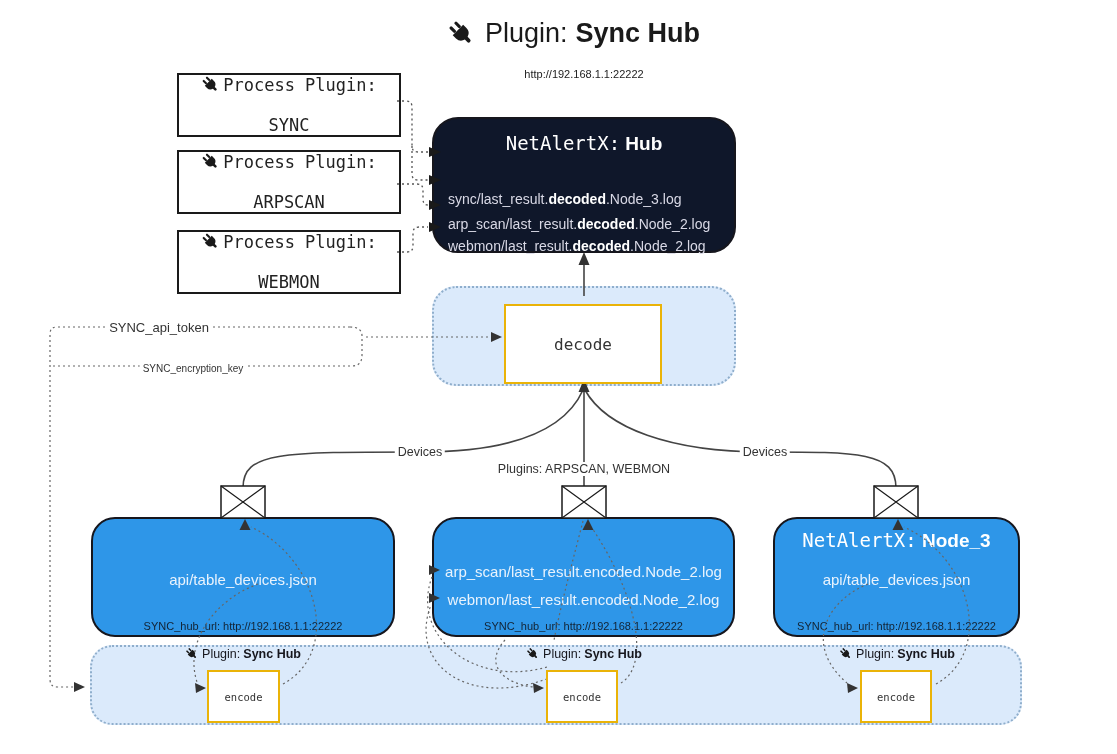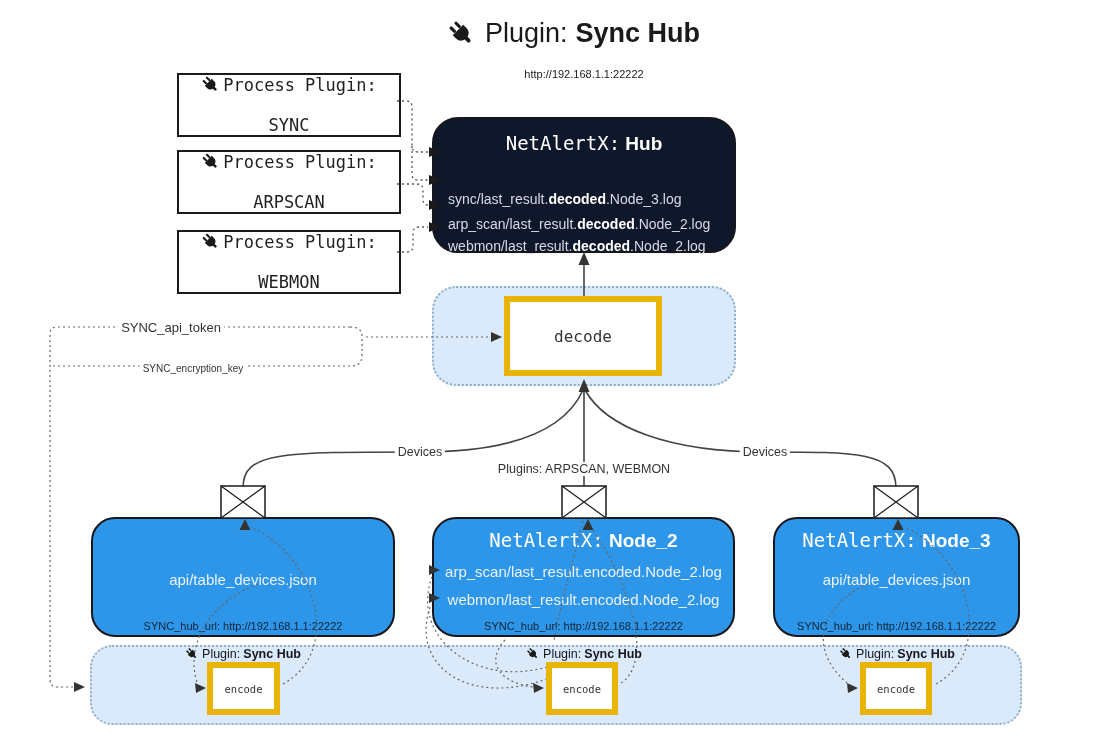--- a/index.html
+++ b/index.html
@@ -21,22 +21,22 @@
 
   
   .hub{left:432px;top:100px;width:304px;height:136px;background:#0f172a;border:2px solid #16161d;
        border-radius:26px;z-index:1;box-sizing:border-box;margin-top:17px;}
   .hub-title{left:0;right:0;top:13px;text-align:center;color:#fff;font-size:19px;}
   .hub-line{left:14px;font-size:14px;color:#d9d9e6;white-space:nowrap;}
   .hub-line b{color:#fff;}
 
   
   .panel{background:#DBEAFB;border:2px dotted #8FAECC;box-sizing:border-box;z-index:1;}
-  .wbox{background:#fff;border:6px solid #eab308;box-sizing:border-box;z-index:10;
-        display:flex;align-items:center;justify-content:center;color:#333;}
+  .wbox{background:#fff;border:2px solid #eab308;box-sizing:border-box;z-index:10;
+        display:flex;align-items:center;justify-content:center;color:#333;margin-top:8px;}
 
   
   .node{background:#2E96E8;border:2px solid #16161d;border-radius:24px;z-index:1;box-sizing:border-box;}
   .node-title{left:0;right:0;top:10px;text-align:center;color:#fff;font-size:19px;}
   .node-line{left:0;right:0;text-align:center;font-size:15px;color:#E9F3FD;white-space:nowrap;}
   .node-url{left:0;right:0;text-align:center;font-size:11px;color:#132334;}
   .tbold{font-weight:bold;font-family:"Liberation Sans",sans-serif;}
 
   
   .lbl{transform:translate(-50%,-50%);background:#fff;padding:0 3px;font-size:12.5px;
@@ -114,37 +114,33 @@
       <span>arp_scan/last_result.</span><b>decoded</b><span>.Node_2.log</span>
     </div>
     <div class="abs hub-line" style="top:119px;">
       <span>webmon/last_result.</span><b>decoded</b><span>.Node_2.log</span>
     </div>
   </div>
 
   <div class="abs panel" style="left:432px;top:286px;width:304px;height:100px;border-radius:24px;"></div>
   <div class="abs wbox mono" style="left:504px;top:296px;width:158px;height:80px;font-size:16px;">decode</div>
 
-  <div class="abs lbl" style="left:171px;top:327px;font-size:13px;">SYNC_api_token</div>
+  <div class="abs lbl" style="left:159px;top:327px;font-size:13px;">SYNC_api_token</div>
   <div class="abs lbl" style="left:145px;top:368px;font-size:10px;margin-left:48px;">SYNC_encryption_key</div>
 
   <div class="abs lbl" style="left:420px;top:452px;">Devices</div>
   <div class="abs lbl" style="left:584px;top:469px;">Plugins: ARPSCAN, WEBMON</div>
   <div class="abs lbl" style="left:765px;top:452px;">Devices</div>
 
   <div class="abs node" style="left:91px;top:517px;width:304px;height:120px;">
     <div class="abs node-line" style="top:52px;">api/table_devices.json</div>
     <div class="abs node-url" style="top:101px;">SYNC_hub_url: http://192.168.1.1:22222</div>
   </div>
 
   <div class="abs node" style="left:432px;top:517px;width:303px;height:120px;">
-    <div class="abs node-title">
-      <span class="mono">NetAlertX:</span>
-      <span class="tbold">Node_2</span>
-    </div>
     <div class="abs node-line" style="top:44px;">arp_scan/last_result.encoded.Node_2.log</div>
     <div class="abs node-line" style="top:72px;">webmon/last_result.encoded.Node_2.log</div>
     <div class="abs node-url" style="top:101px;">SYNC_hub_url: http://192.168.1.1:22222</div>
   </div>
 
   <div class="abs node" style="left:773px;top:517px;width:247px;height:120px;">
     <div class="abs node-title">
       <span class="mono">NetAlertX:</span>
       <span class="tbold">Node_3</span>
     </div>

